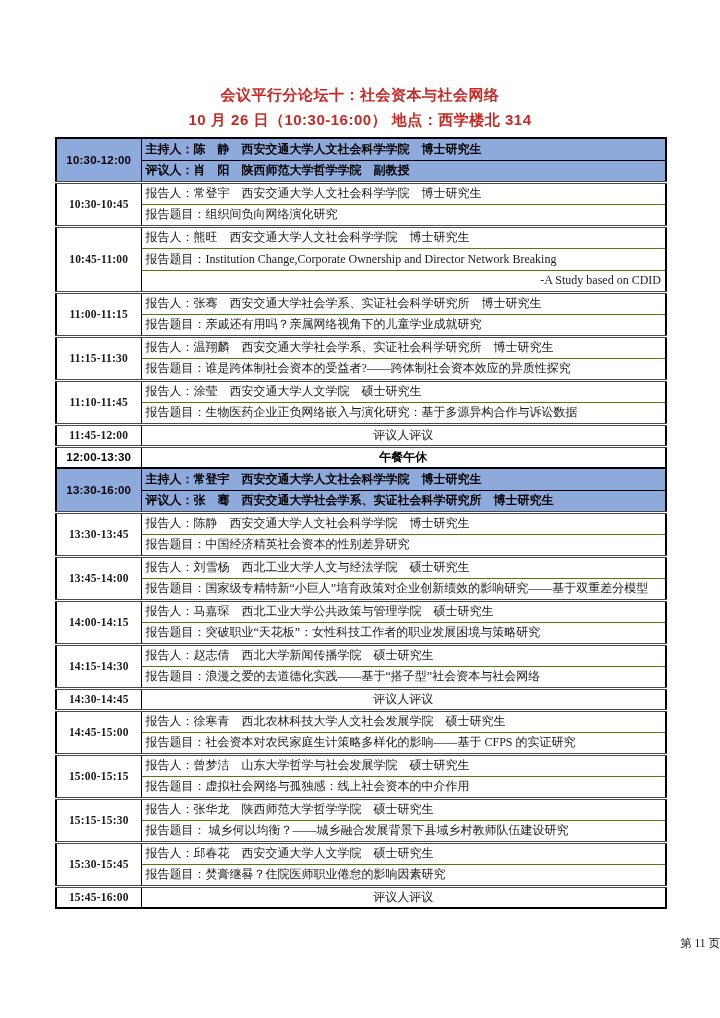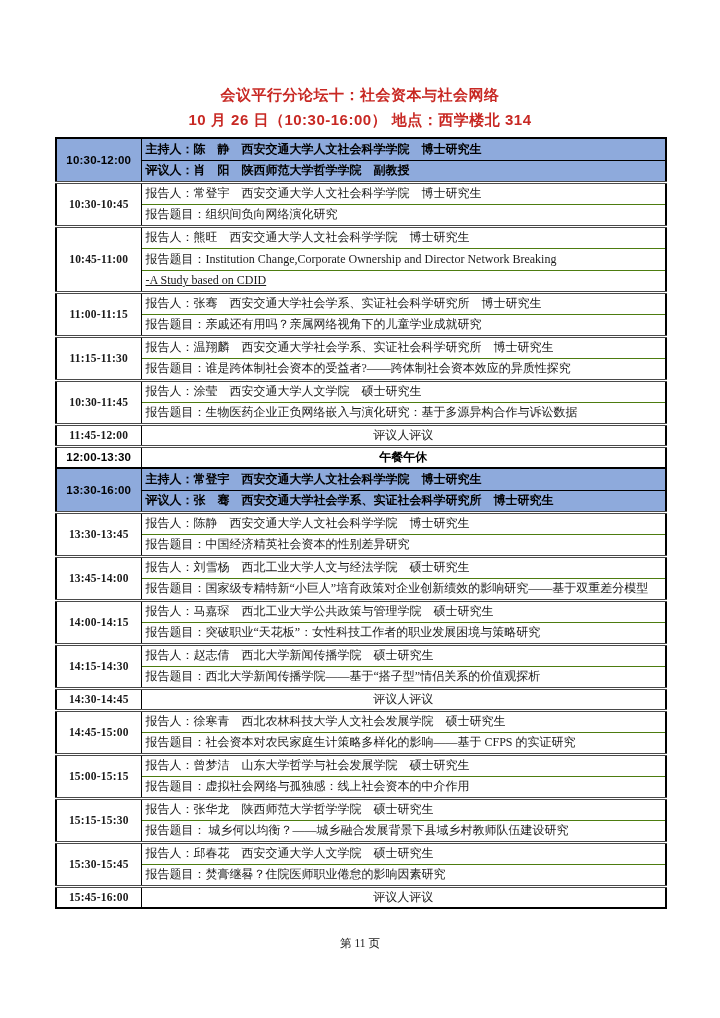--- a/index.html
+++ b/index.html
@@ -38,39 +38,39 @@
   }
   td.time {
     width: 85px;
     text-align: center;
     border-right: 1px solid #000;
     font-size: 11.5px;
     letter-spacing: 0.2px;
     font-weight: bold;
   }
   td.content { padding-left: 9px; }
-  td.align-right  { padding-right: 18px; text-decoration: underline; }
+  td.align-right  { text-align: right; padding-right: 18px; }
   td.align-center { text-align: center; }
   td.align-left   { text-align: left; }
 
   tr.group-start td { border-top: 3px double #4a4a4a; }
   tr.inner td       { border-top: 1px solid #4d7c0f; }
   table.schedule { border: 2px solid #000; }
   tr.blue td { background: var(--header-blue, #8eaadc); }
   tr.blue td, td.bold {
     font-family: "Liberation Sans", "DejaVu Sans", sans-serif;
     font-weight: bold;
     color: #000;
   }
   tr.blue.group-start td { border-top: 2px solid #000; }
   tr.blue.inner td { border-top: 1.5px solid #000; }
 
   .footer {
     position: absolute; top: 936px; left: 0; width: 100%;
-    text-align: center;
+    text-align: right;
     font-size: 11.5px;
     color: #1a1a1a;
   }
 </style>
 </head>
 <body>
 
 <div class="page">
   <div class="titles">
     <div class="title-line">会议平行分论坛十：社会资本与社会网络</div>
@@ -115,21 +115,21 @@
           <td class="content align-left">报告题目：亲戚还有用吗？亲属网络视角下的儿童学业成就研究</td>
         </tr>
         <tr class="group-start">
           <td rowspan="2" class="time">11:15-11:30</td>
           <td class="content align-left">报告人：温翔麟　西安交通大学社会学系、实证社会科学研究所　博士研究生</td>
         </tr>
         <tr class="inner">
           <td class="content align-left">报告题目：谁是跨体制社会资本的受益者?——跨体制社会资本效应的异质性探究</td>
         </tr>
         <tr class="group-start">
-          <td rowspan="2" class="time">10:30-11:45</td>
+          <td rowspan="2" class="time">11:10-11:45</td>
           <td class="content align-left">报告人：涂莹　西安交通大学人文学院　硕士研究生</td>
         </tr>
         <tr class="inner">
           <td class="content align-left">报告题目：生物医药企业正负网络嵌入与演化研究：基于多源异构合作与诉讼数据</td>
         </tr>
         <tr class="group-start">
           <td rowspan="1" class="time">11:45-12:00</td>
           <td class="content align-center">评议人评议</td>
         </tr>
         <tr class="group-start">
@@ -162,21 +162,21 @@
           <td class="content align-left">报告人：马嘉琛　西北工业大学公共政策与管理学院　硕士研究生</td>
         </tr>
         <tr class="inner">
           <td class="content align-left">报告题目：突破职业“天花板”：女性科技工作者的职业发展困境与策略研究</td>
         </tr>
         <tr class="group-start">
           <td rowspan="2" class="time">14:15-14:30</td>
           <td class="content align-left">报告人：赵志倩　西北大学新闻传播学院　硕士研究生</td>
         </tr>
         <tr class="inner">
-          <td class="content align-left">报告题目：西北大学新闻传播学院——基于“搭子型”情侣关系的价值观探析</td>
+          <td class="content align-left">报告题目：浪漫之爱的去道德化实践——基于“搭子型”社会资本与社会网络</td>
         </tr>
         <tr class="group-start">
           <td rowspan="1" class="time">14:30-14:45</td>
           <td class="content align-center">评议人评议</td>
         </tr>
         <tr class="group-start">
           <td rowspan="2" class="time">14:45-15:00</td>
           <td class="content align-left">报告人：徐寒青　西北农林科技大学人文社会发展学院　硕士研究生</td>
         </tr>
         <tr class="inner">

